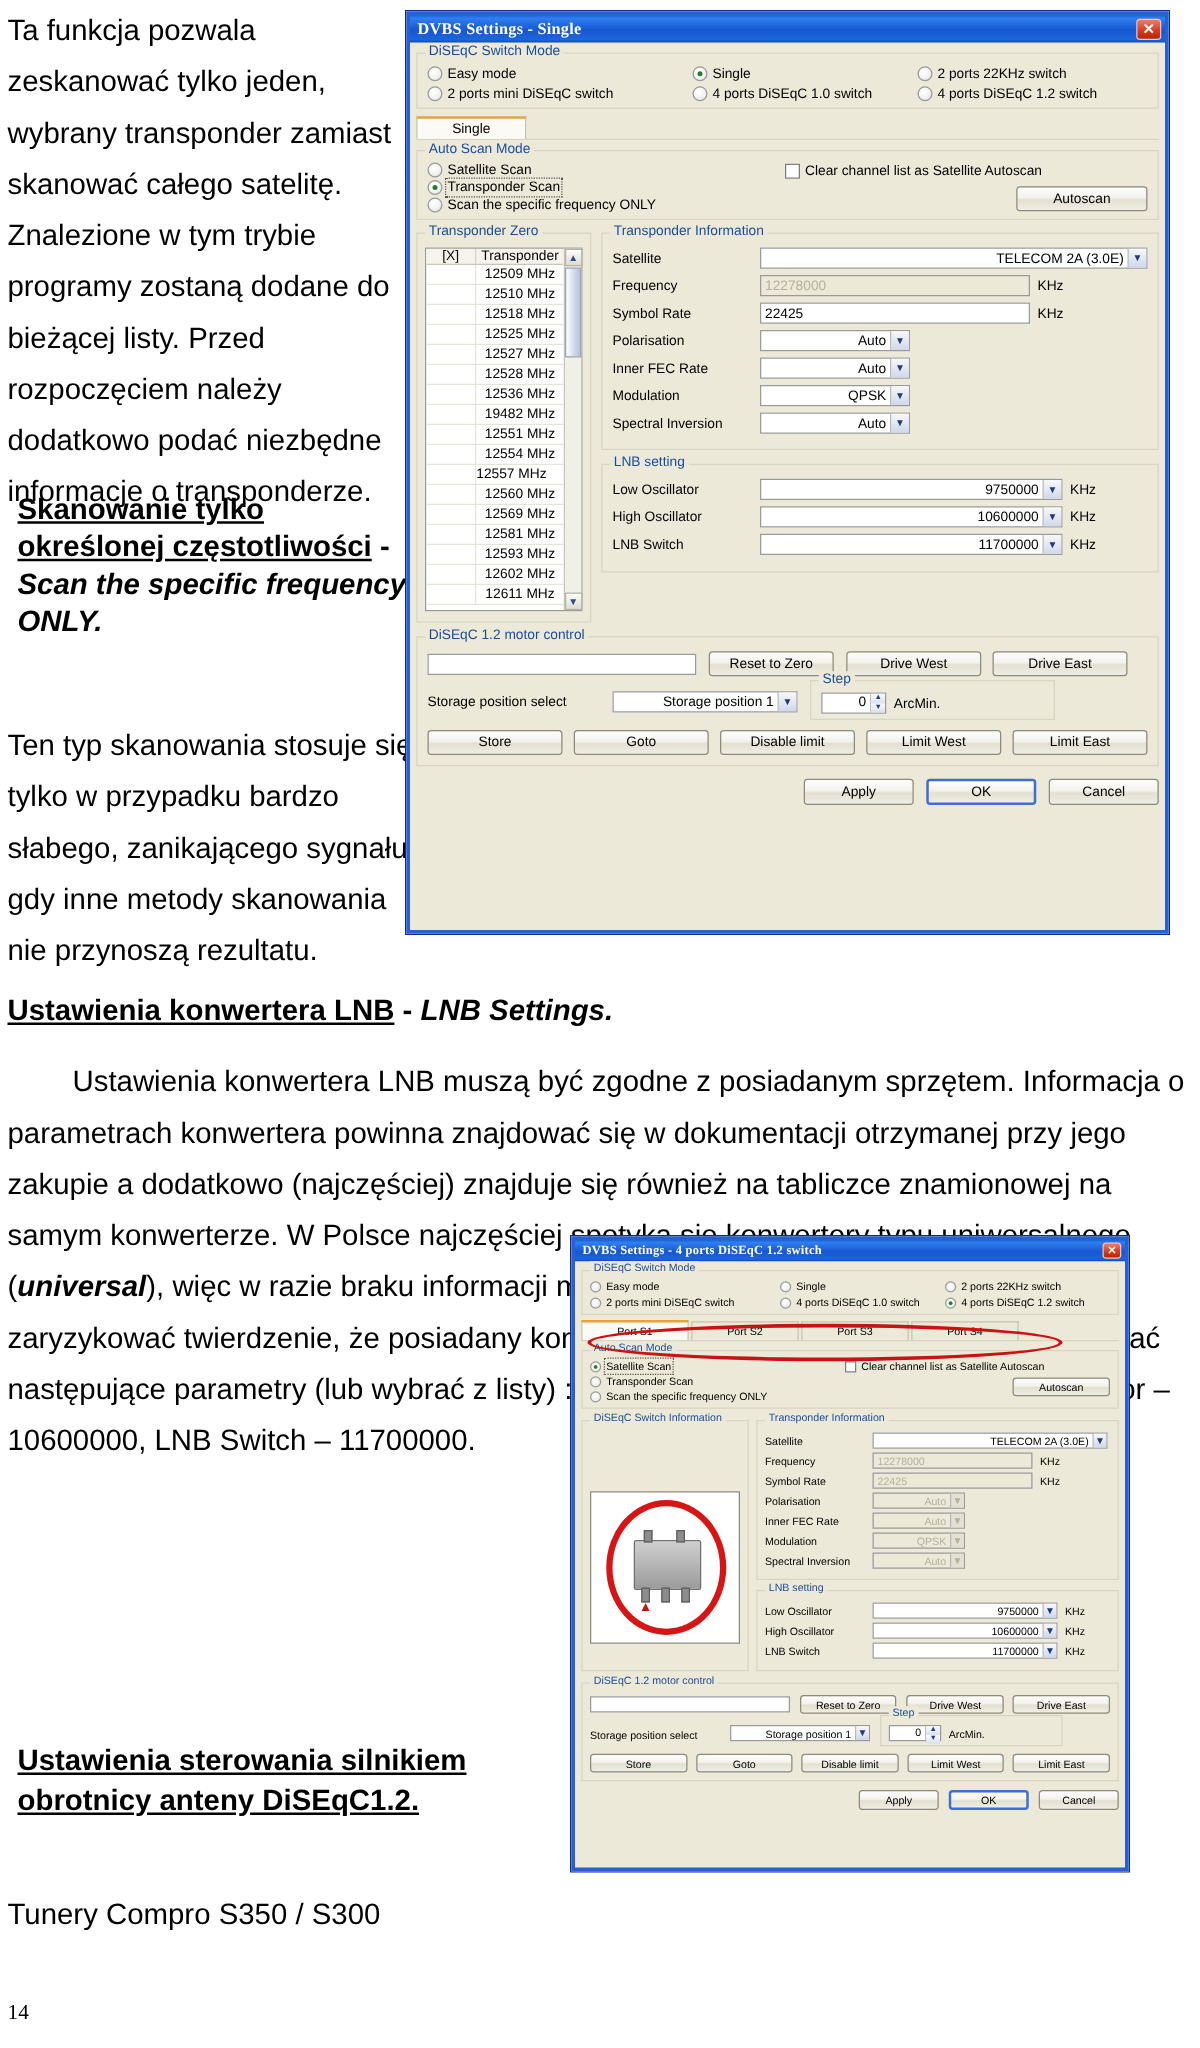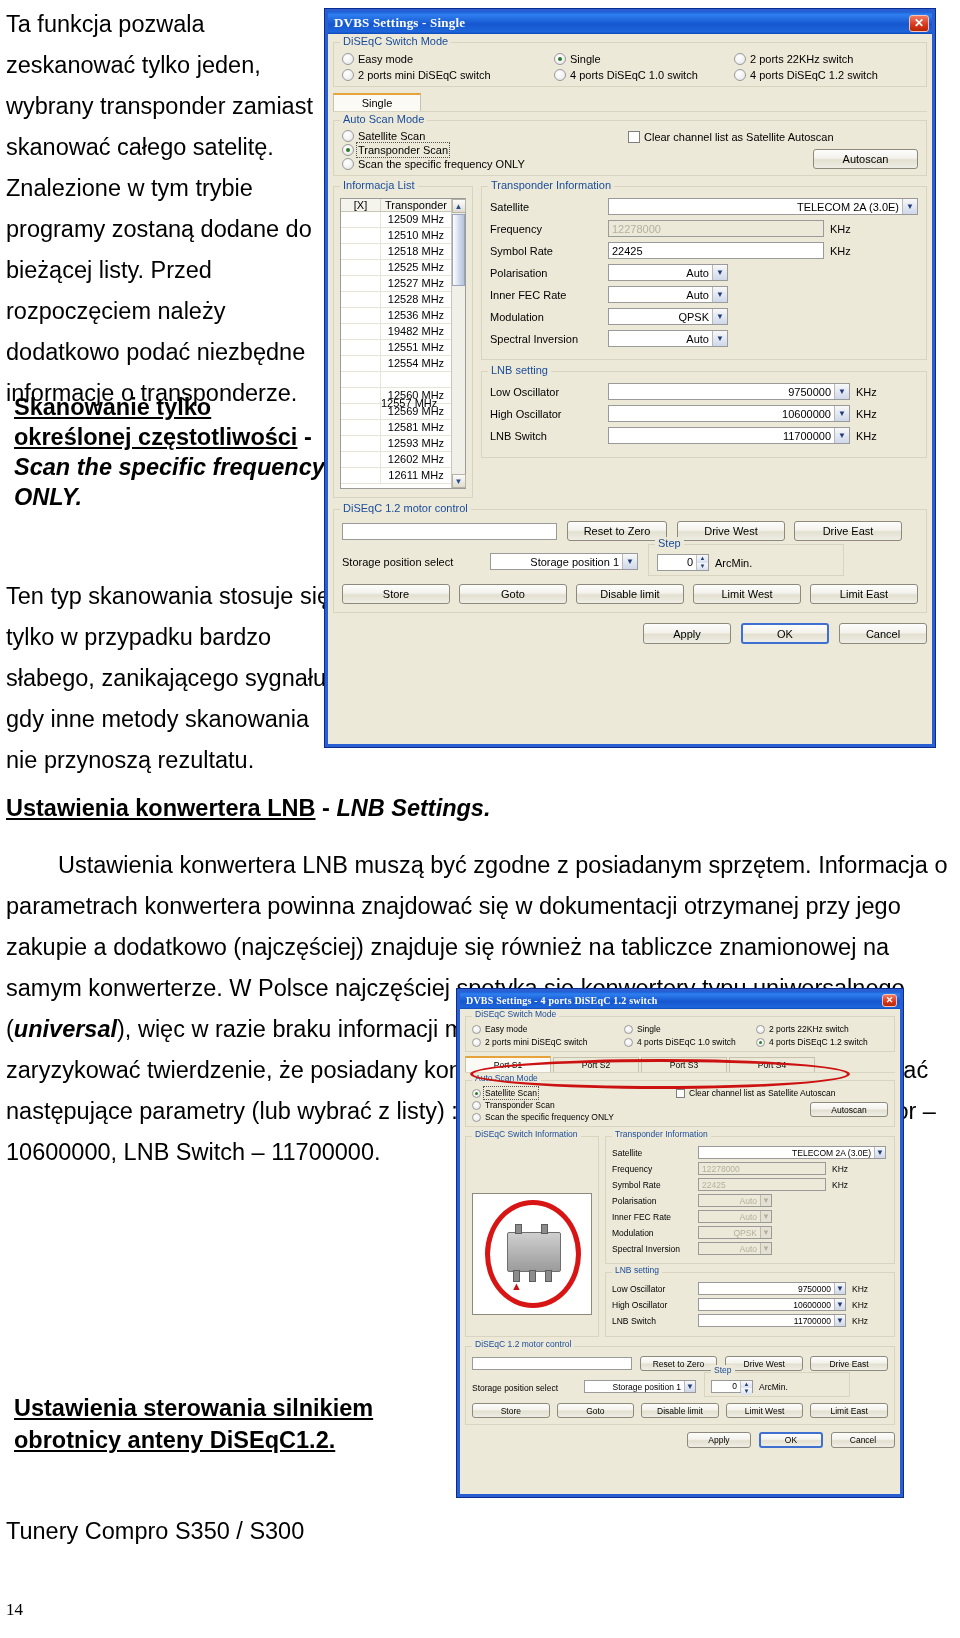--- a/index.html
+++ b/index.html
@@ -266,21 +266,21 @@
             <span>Clear channel list as Satellite Autoscan</span>
           </div>
           <div class="btn" style="width:105px; height:20px; margin:6px 0 0 auto;">Autoscan</div>
         </div>
       </div>
     </div>
 
     <div style="display:flex; gap:8px; margin-top:10px;">
 
       <div class="group" style="width:185px; margin-top:0; padding:11px 6px 8px 6px;">
-        <span class="glabel">Informacja List</span>
+        <span class="glabel">Transponder Zero</span>
         <div style="display:flex; border:1px solid #9a9a9a; background:#fff; height:291px;">
           <div style="flex:1; overflow:hidden;">
             <div style="display:flex; border-bottom:1px solid #c9c6b5; background:#f4f3ec;">
               <div style="width:40px; text-align:center; font-size:11px; border-right:1px solid #d6d3c4;">[X]</div>
               <div style="flex:1; text-align:center; font-size:11px;">Transponder</div>
             </div>
             <div id="tp-rows">
                   <div style="display: flex; height: 16px; border-bottom: 1px solid rgb(231, 229, 218);">
                     <div style="width: 40px; border-right: 1px solid rgb(231, 229, 218);"></div>
                     <div style="flex: 1 1 0%; text-align: center; font-size: 11px; line-height: 15px;">12509 MHz</div>
@@ -316,21 +316,21 @@
                   <div style="display: flex; height: 16px; border-bottom: 1px solid rgb(231, 229, 218);">
                     <div style="width: 40px; border-right: 1px solid rgb(231, 229, 218);"></div>
                     <div style="flex: 1 1 0%; text-align: center; font-size: 11px; line-height: 15px;">12551 MHz</div>
                   </div>
                   <div style="display: flex; height: 16px; border-bottom: 1px solid rgb(231, 229, 218);">
                     <div style="width: 40px; border-right: 1px solid rgb(231, 229, 218);"></div>
                     <div style="flex: 1 1 0%; text-align: center; font-size: 11px; line-height: 15px;">12554 MHz</div>
                   </div>
                   <div style="display: flex; height: 16px; border-bottom: 1px solid rgb(231, 229, 218);">
                     <div style="width: 40px; border-right: 1px solid rgb(231, 229, 218);"></div>
-                    <div style="flex: 1 1 0%; text-align: left; font-size: 11px; line-height: 15px; margin-top: 24px;">12557 MHz</div>
+                    <div style="flex: 1 1 0%; text-align: left; font-size: 11px; line-height: 15px;">12557 MHz</div>
                   </div>
                   <div style="display: flex; height: 16px; border-bottom: 1px solid rgb(231, 229, 218);">
                     <div style="width: 40px; border-right: 1px solid rgb(231, 229, 218);"></div>
                     <div style="flex: 1 1 0%; text-align: center; font-size: 11px; line-height: 15px;">12560 MHz</div>
                   </div>
                   <div style="display: flex; height: 16px; border-bottom: 1px solid rgb(231, 229, 218);">
                     <div style="width: 40px; border-right: 1px solid rgb(231, 229, 218);"></div>
                     <div style="flex: 1 1 0%; text-align: center; font-size: 11px; line-height: 15px;">12569 MHz</div>
                   </div>
                   <div style="display: flex; height: 16px; border-bottom: 1px solid rgb(231, 229, 218);">

